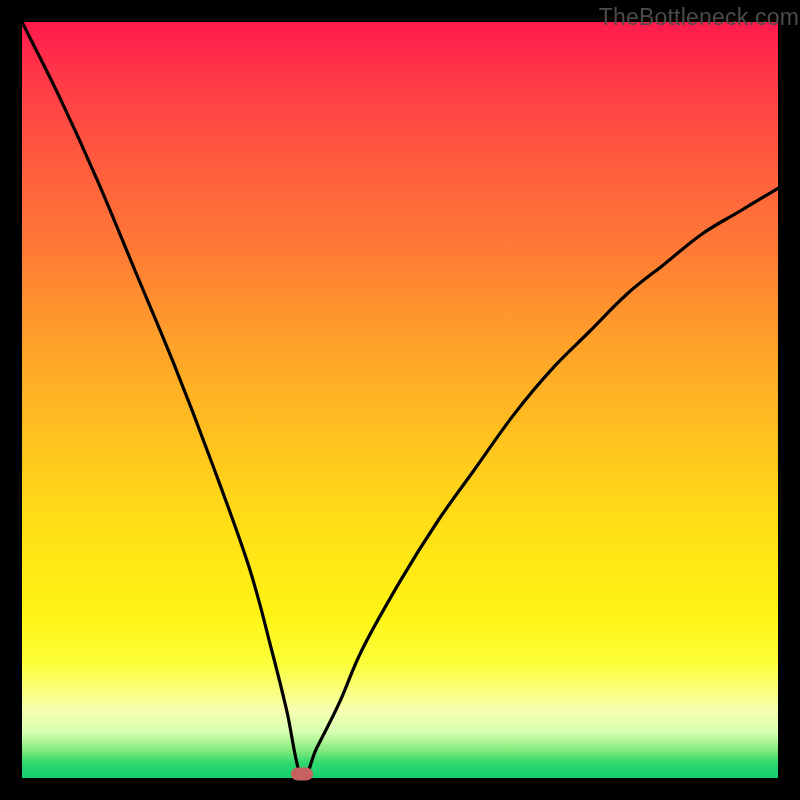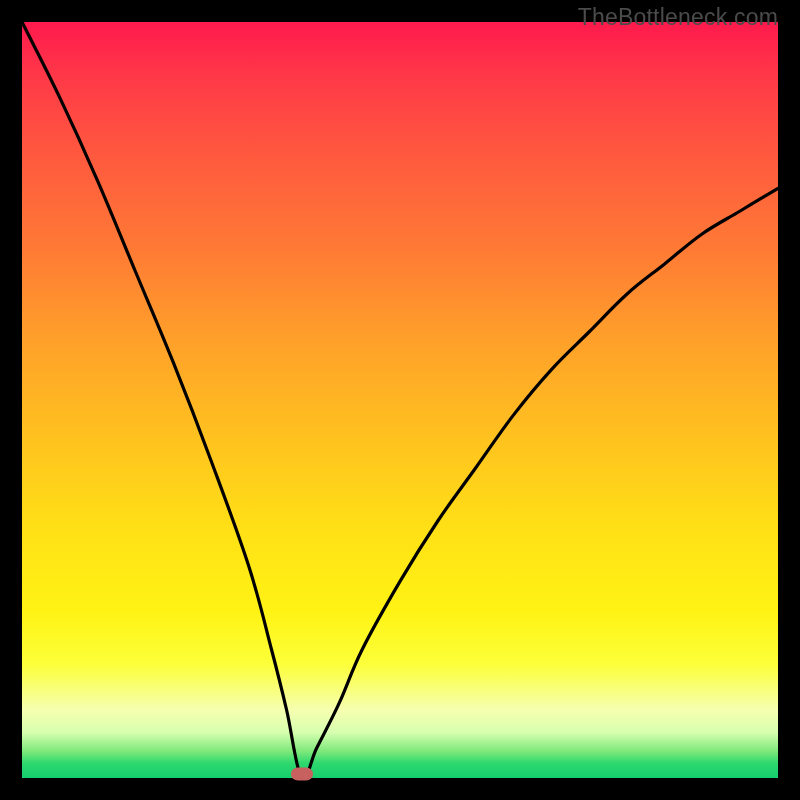--- a/index.html
+++ b/index.html
@@ -40,21 +40,21 @@
       #f6ffb0 91%,
       #d6ffaf 94%,
       #7de87a 96.5%,
       #2fd86e 98%,
       #14cf6d 100%
     );
   }
   .watermark {
     position: absolute;
     top: 4px;
-    right: 22px;
+    right: 1px;
     color: #4b4b4b;
     font-size: 23px;
     font-weight: 500;
     letter-spacing: 0.2px;
     user-select: none;
   }
   .curve-svg {
     position: absolute;
     left: 0;
     top: 0;

